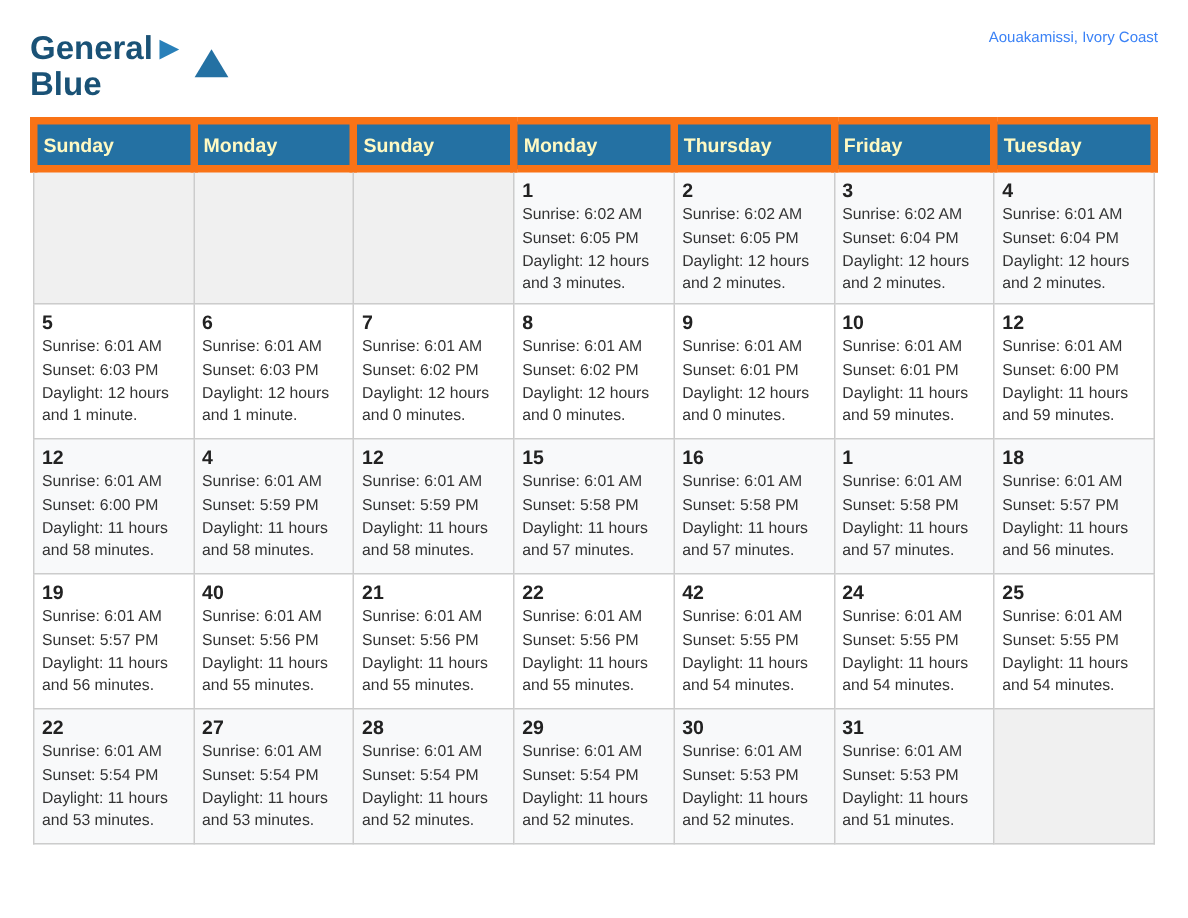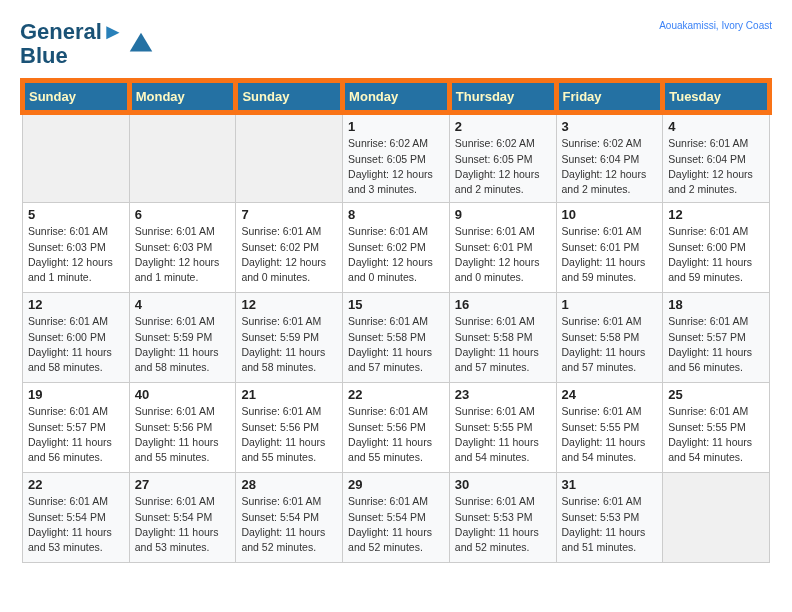--- a/index.html
+++ b/index.html
@@ -277,21 +277,21 @@
 and 55 minutes.</div>
         </td>
         <td>
           <span class="day-num">22</span>
           <div class="day-info">Sunrise: 6:01 AM
 Sunset: 5:56 PM
 Daylight: 11 hours
 and 55 minutes.</div>
         </td>
         <td>
-          <span class="day-num">23</span>
+          <span class="day-num">42</span>
           <div class="day-info">Sunrise: 6:01 AM
 Sunset: 5:55 PM
 Daylight: 11 hours
 and 54 minutes.</div>
         </td>
         <td>
           <span class="day-num">24</span>
           <div class="day-info">Sunrise: 6:01 AM
 Sunset: 5:55 PM
 Daylight: 11 hours

